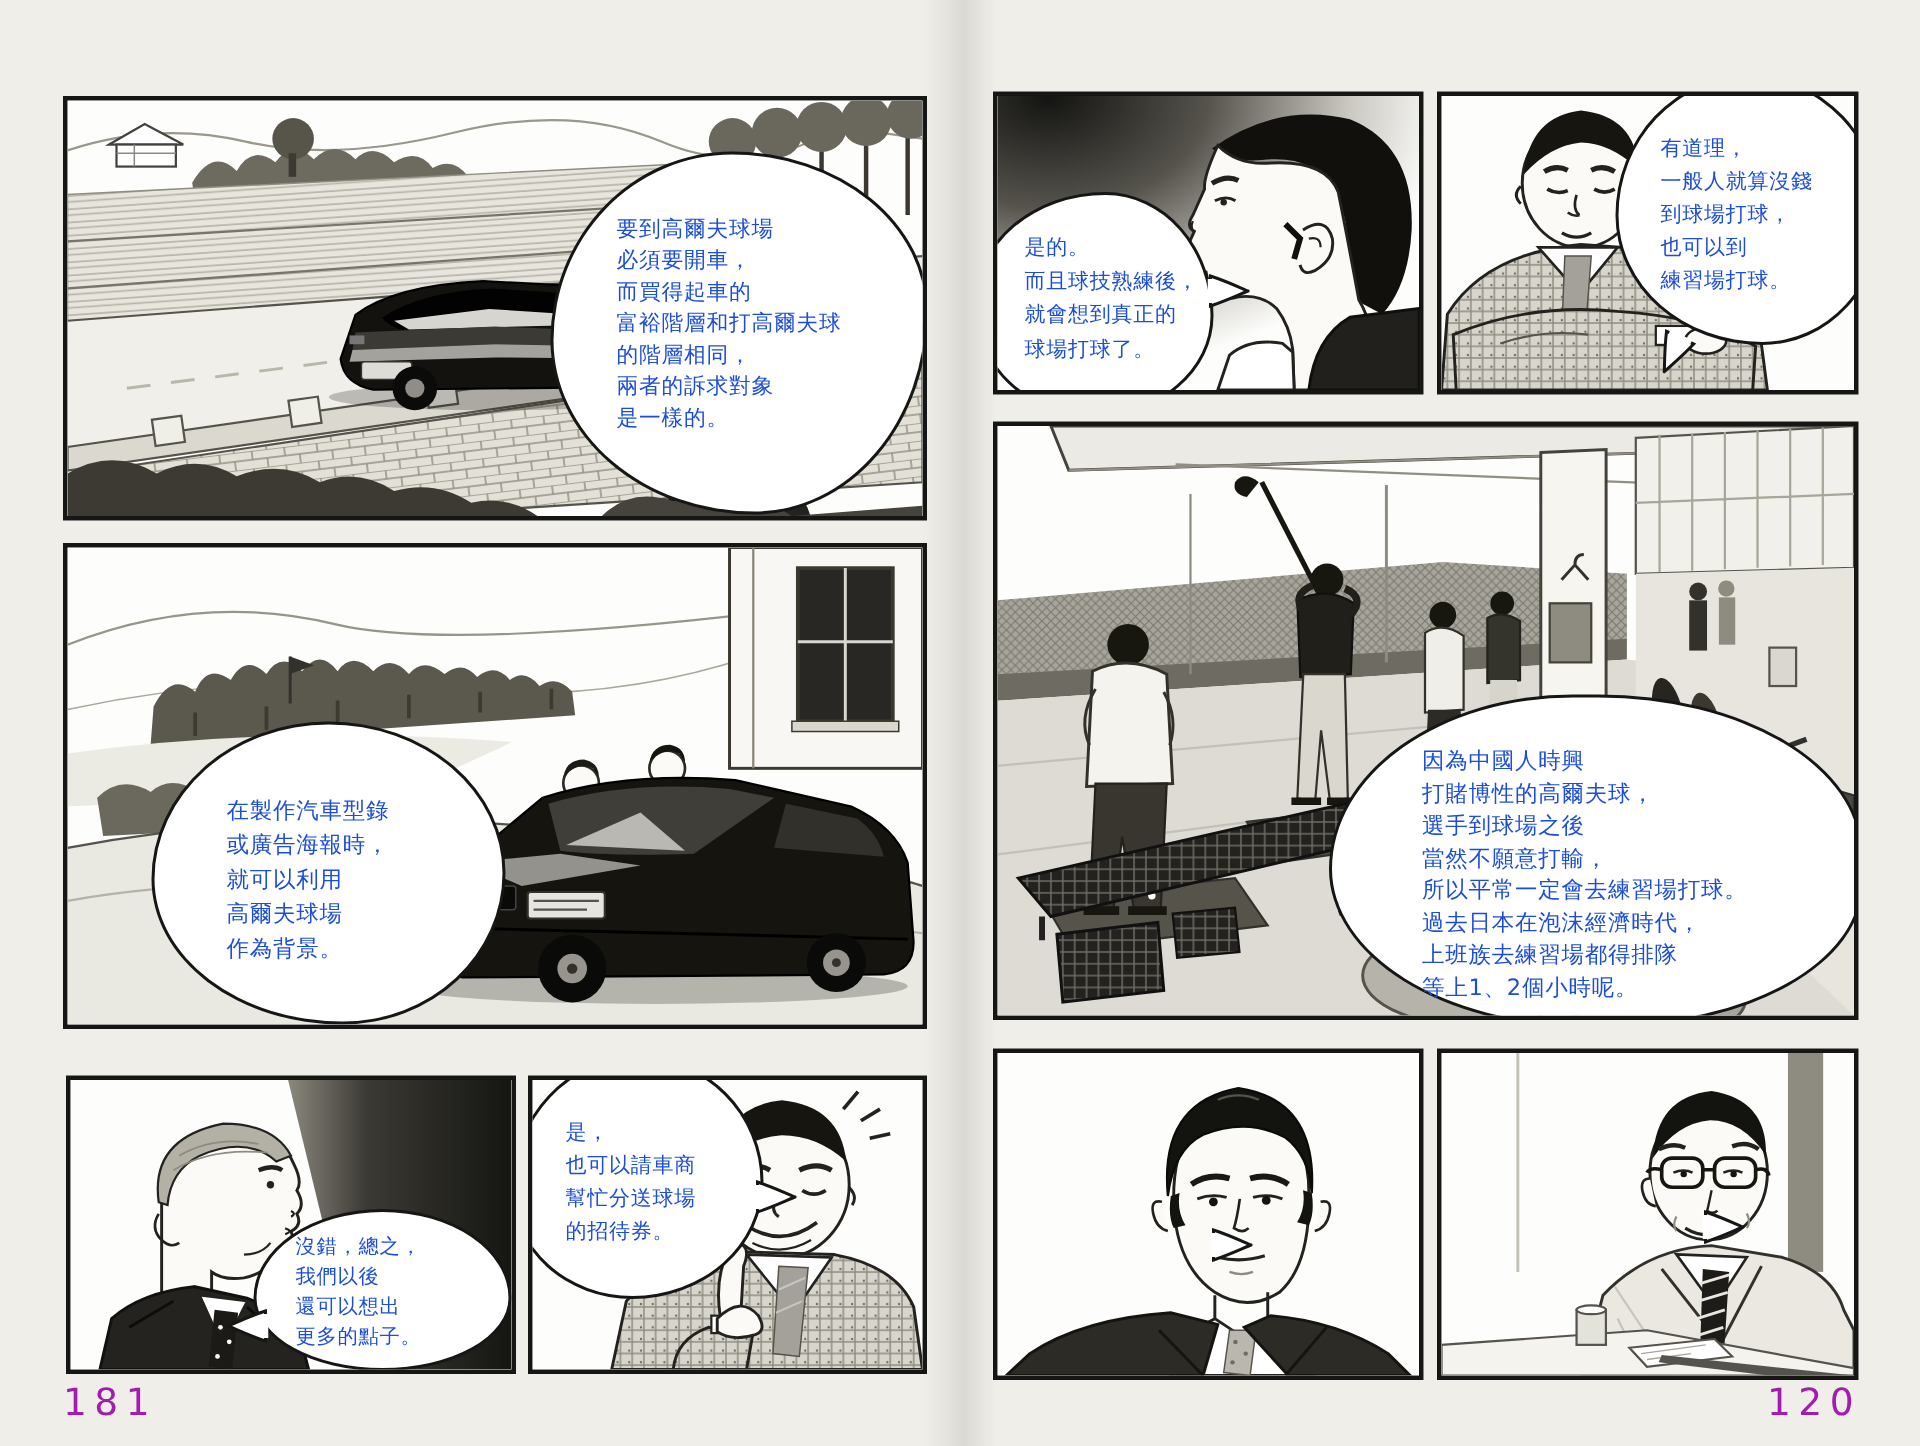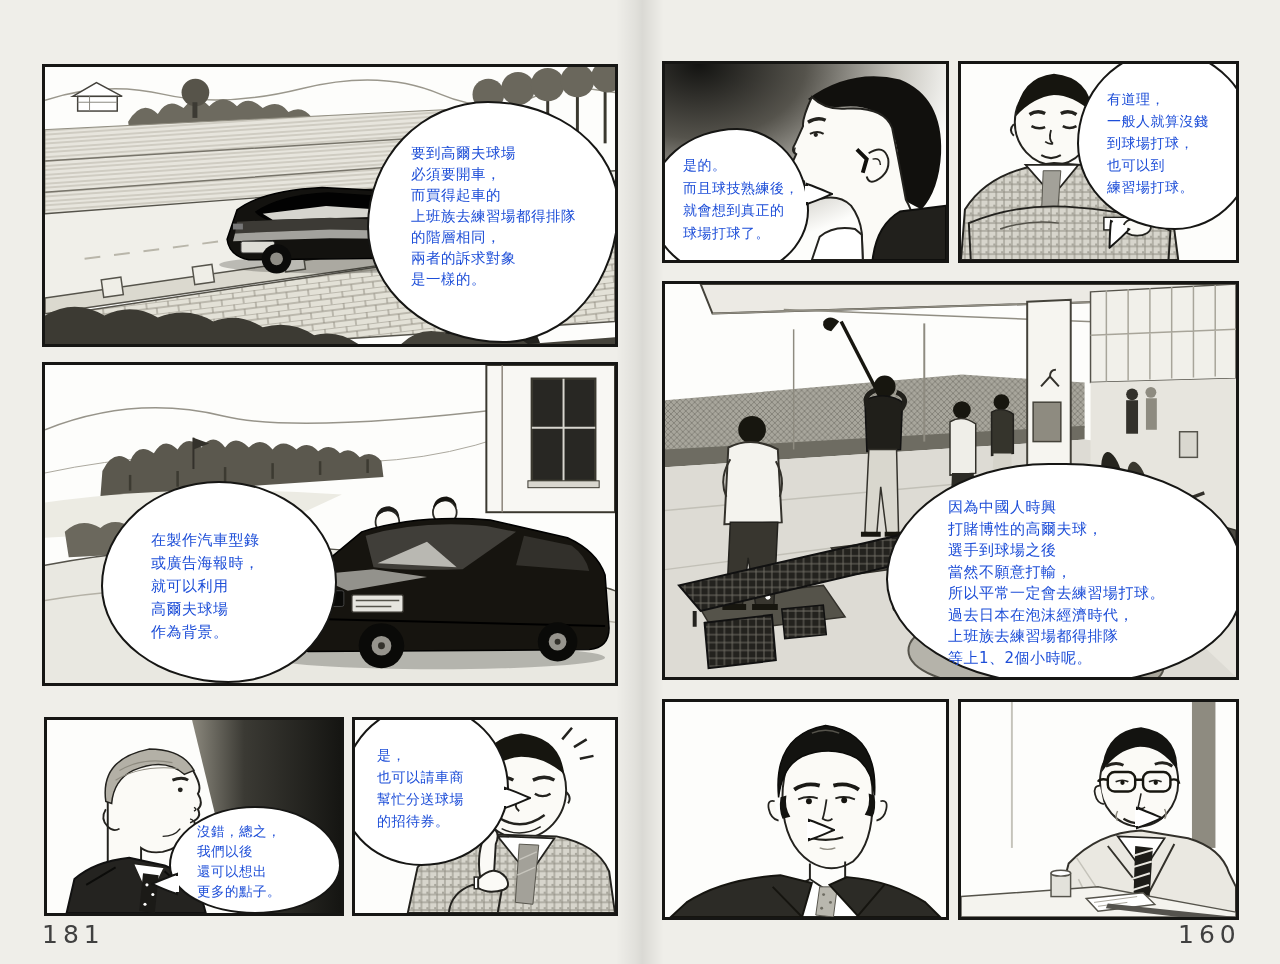--- a/index.html
+++ b/index.html
@@ -5,21 +5,21 @@
   html,body{margin:0;padding:0;background:#d8d6d0;}
   .spread{position:relative;width:1280px;height:964px;background:#efeee9;overflow:hidden;
           font-family:"DejaVu Sans",sans-serif;color:#1b1a17;}
   .gutter{position:absolute;left:616px;top:0;width:48px;height:964px;
           background:linear-gradient(90deg,rgba(0,0,0,0),rgba(0,0,0,.06) 40%,rgba(0,0,0,.09) 55%,rgba(0,0,0,0));}
   .panel{position:absolute;background:#fdfdfb;border:3px solid #161614;overflow:hidden;box-sizing:border-box;}
   .art{position:absolute;left:0;top:0;width:100%;height:100%;}
   .bubble{position:absolute;background:#fff;border:2px solid #161614;color:#1d4ed8;
           white-space:pre-line;letter-spacing:.5px;text-align:left;box-sizing:border-box;z-index:5;}
   .tail{position:absolute;z-index:6;}
-  .page-number{position:absolute;color:#404040;font-size:25px;letter-spacing:5px;
+  .page-number{position:absolute;color:#a21caf;font-size:25px;letter-spacing:5px;
           font-family:"DejaVu Sans",sans-serif;z-index:3;}
 </style>
 </head>
 <body>
 
 <div class="spread">
   <div class="gutter"></div>
 
   <section class="panel" style="left:42px;top:64px;width:576px;height:283px">
     <svg class="art" viewBox="0 0 576 283" preserveAspectRatio="none">
@@ -92,21 +92,21 @@
         <ellipse cx="66" cy="100" rx="15" ry="15" fill="#0b0b0a"></ellipse>
           <ellipse cx="66" cy="100" rx="6.5" ry="6.5" fill="#8f8d86"></ellipse>
         <ellipse cx="206" cy="98" rx="13" ry="13" fill="#0b0b0a"></ellipse>
           <ellipse cx="206" cy="98" rx="5.5" ry="5.5" fill="#8f8d86"></ellipse>
         <rect x="22" y="64" width="10" height="6" fill="#777"></rect>
       </g>
     </svg>
     <div class="bubble" style="right:-4px;top:34px;width:252px;height:242px;border-radius:48% 52% 46% 54%/52% 44% 56% 48%;padding:40px 0 0 42px;font-size:14.5px;line-height:21px">要到高爾夫球場
 必須要開車，
 而買得起車的
-上班族去練習場都得排隊
+富裕階層和打高爾夫球
 的階層相同，
 兩者的訴求對象
 是一樣的。</div>
   </section>
 
   <section class="panel" style="left:42px;top:362px;width:576px;height:324px">
     <svg class="art" viewBox="0 0 576 324" preserveAspectRatio="none">
       <rect width="576" height="324" fill="#fdfdfb"></rect>
       <path d="M0,66 Q90,30 180,52 T576,30" fill="none" stroke="#97948a" stroke-width="1.5"></path>
       <path d="M0,110 Q120,84 240,96 T460,74" fill="none" stroke="#aaa79c" stroke-width="1"></path>
@@ -500,14 +500,14 @@
         </g>
         <polygon points="148,212 281,228 281,221 150,207" fill="#55534e"></polygon>
       </g>
     </svg>
     <svg class="tail" style="left:174px;top:104px" width="28" height="24" viewBox="0 0 28 24">
       <path d="M2,2 C14,6 22,10 27,12 C22,14 14,18 2,22 Z" fill="#fff" stroke="#161614" stroke-width="2"></path>
         <rect x="0" y="4" width="4" height="16" fill="#fff"></rect>
     </svg>
   </section>
 
-  <div class="page-number" style="left:1178px;top:920px">160</div>
+  <div class="page-number" style="left:1178px;top:920px">120</div>
 </div>
 
 </body></html>

